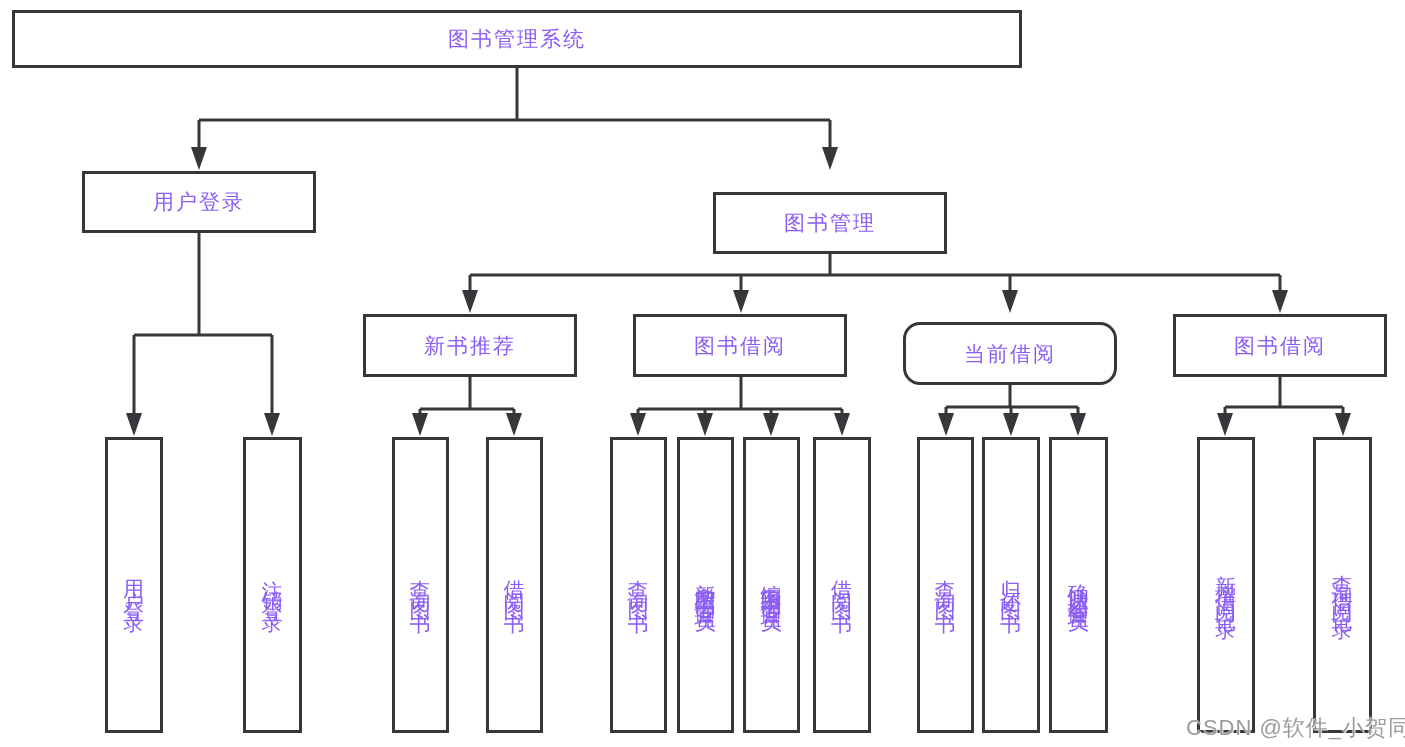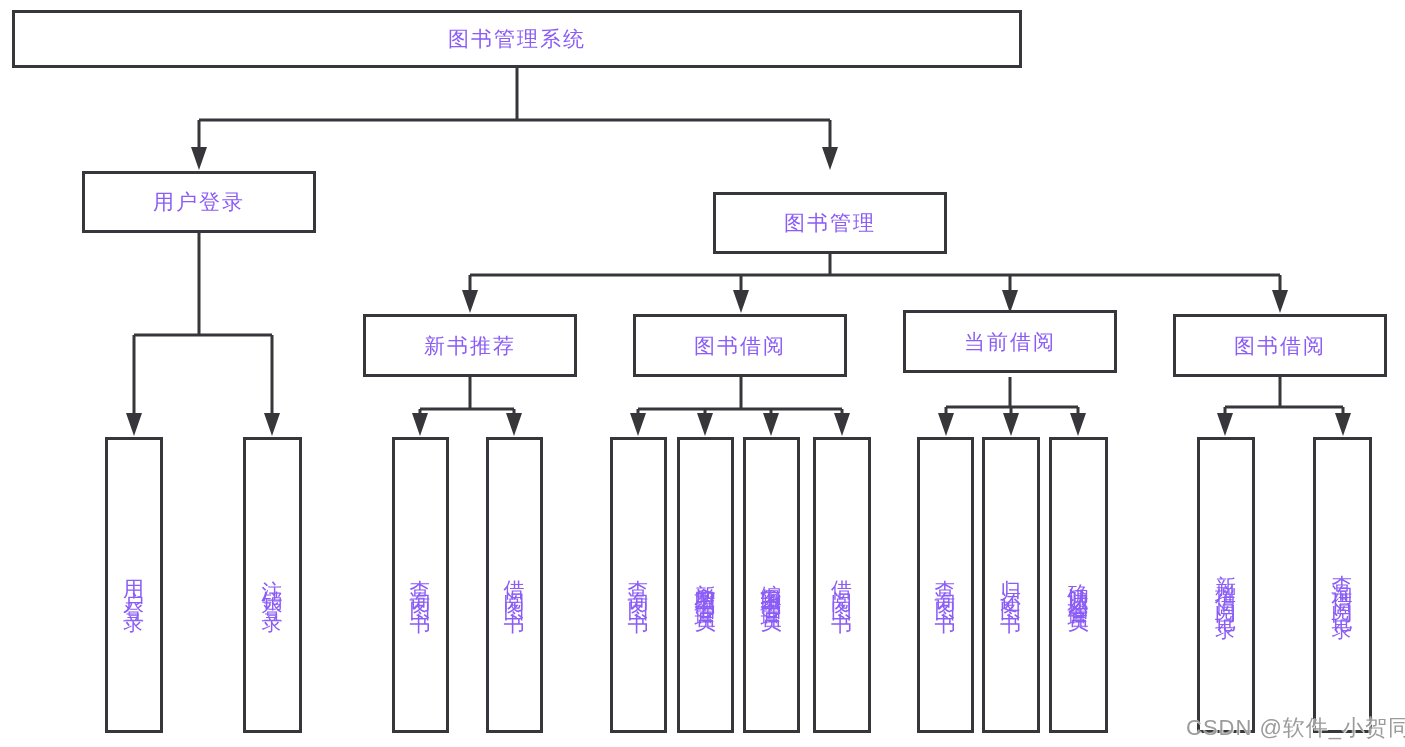--- a/index.html
+++ b/index.html
@@ -95,21 +95,21 @@
   <div class="box h-box" style="left:713px;top:171px;width:234px;height:62px;margin-top:21px;">
     <span>图书管理</span>
   </div>
 
   <div class="box h-box" style="left:363px;top:314px;width:214px;height:63px;">
     <span>新书推荐</span>
   </div>
   <div class="box h-box" style="left:633px;top:314px;width:214px;height:63px;">
     <span>图书借阅</span>
   </div>
-  <div class="box h-box" style="left:903px;top:310px;width:214px;height:63px;">
+  <div class="box h-box" style="left:903px;top:322px;width:214px;height:63px;border-radius:17px;">
     <span>当前借阅</span>
   </div>
   <div class="box h-box" style="left:1173px;top:314px;width:214px;height:63px;">
     <span>图书借阅</span>
   </div>
 
   <div class="box leaf" style="left:105px;top:437px;width:58px;height:296px;">
     <span>用户登录</span>
   </div>
   <div class="box leaf" style="left:243px;top:437px;width:59px;height:296px;">

